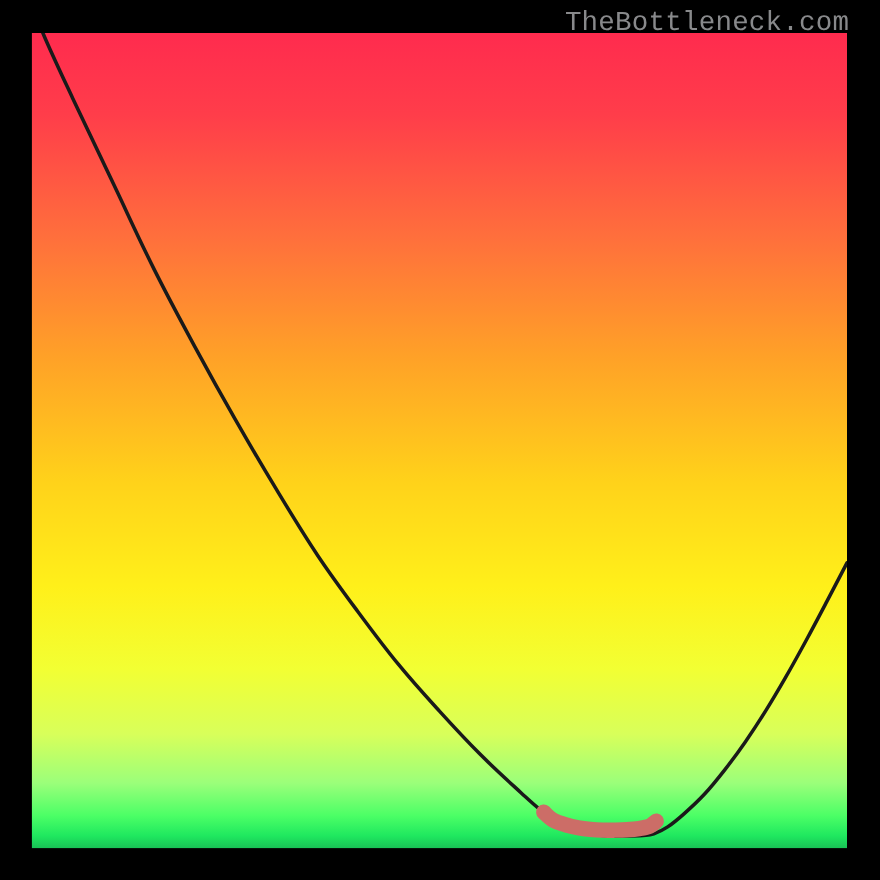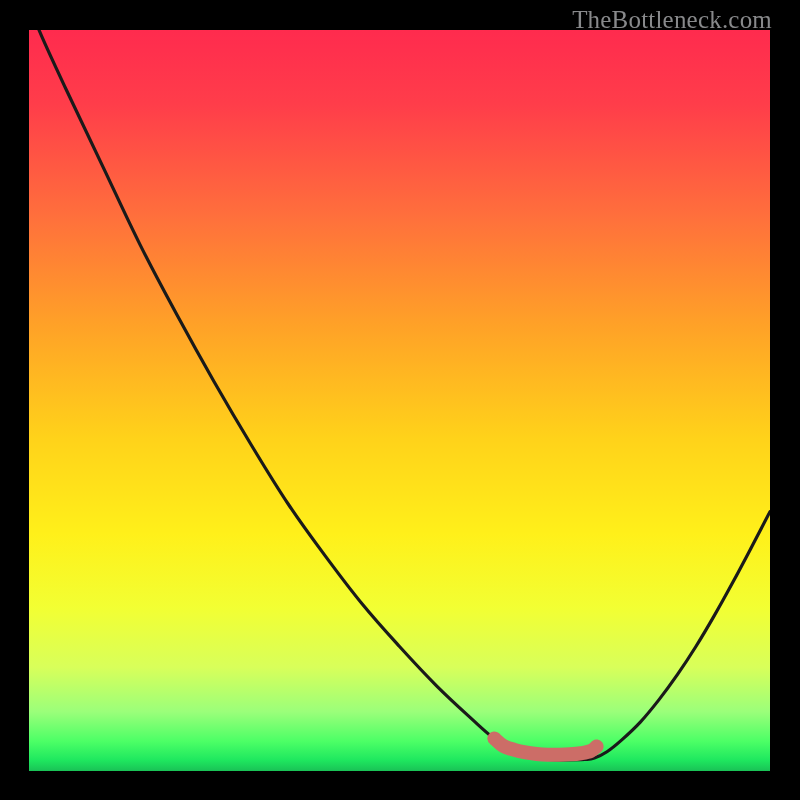--- a/index.html
+++ b/index.html
@@ -22,21 +22,21 @@
     #d8ff5a 86%,
     #9bff7a 92%,
     #4cff66 96%,
     #1fe85f 98.5%,
     #19c256 100%);
 }
 .watermark {
   position: absolute;
   top: 6px;
   right: 28px;
-  font-family: Liberation Serif, serif;
+  font-family: Liberation Mono, monospace;
   font-size: 25px;
   color: #88898b;
   letter-spacing: 0.2px;
   text-align: right;
 }
 svg.curve { position: absolute; left: 0; top: 0; width: 741px; height: 741px; }
 svg.marker { position: absolute; left: 0; top: 0; width: 741px; height: 741px; }
 </style>
 </head>
 <body>

